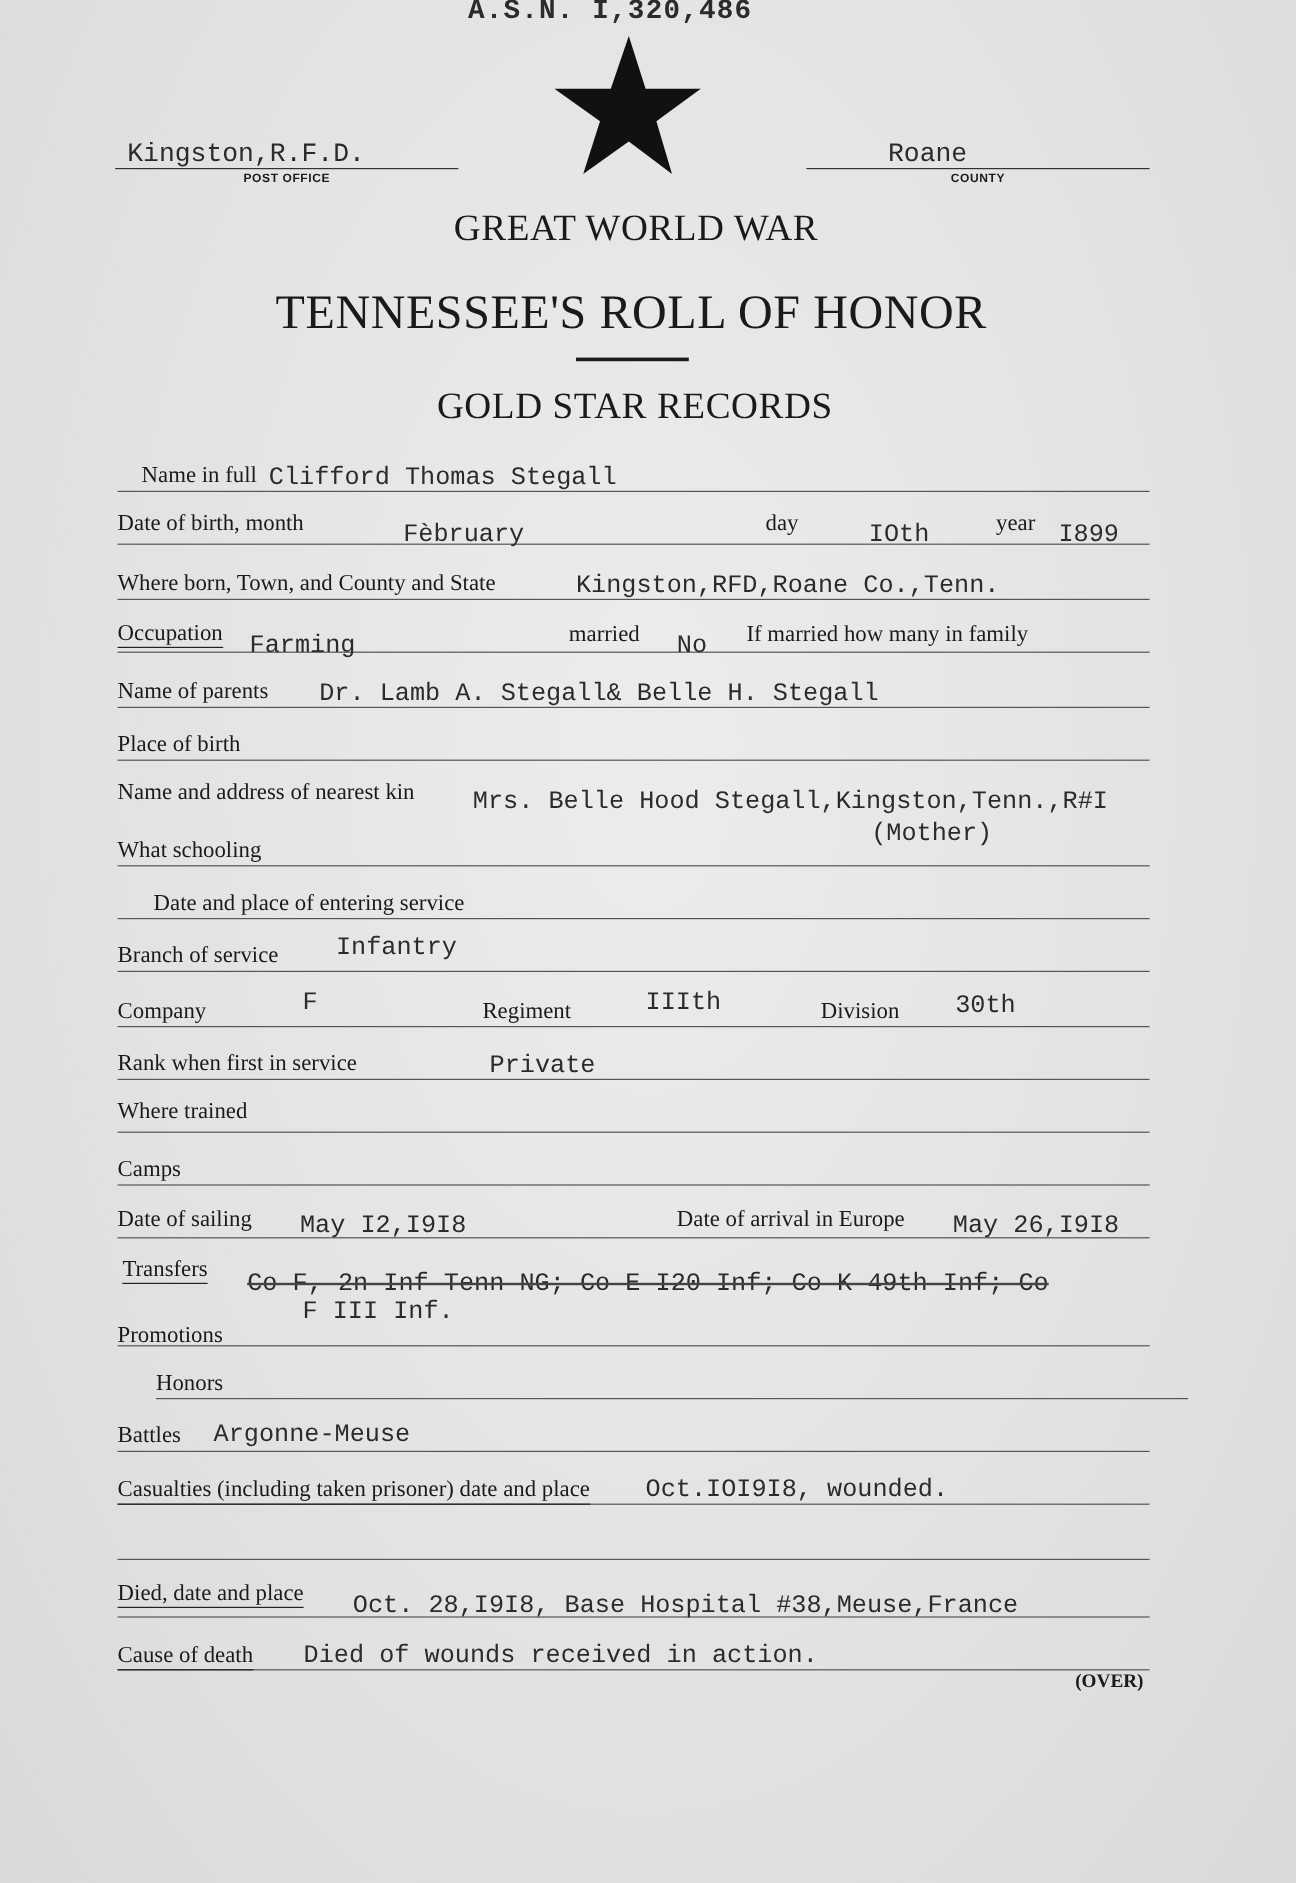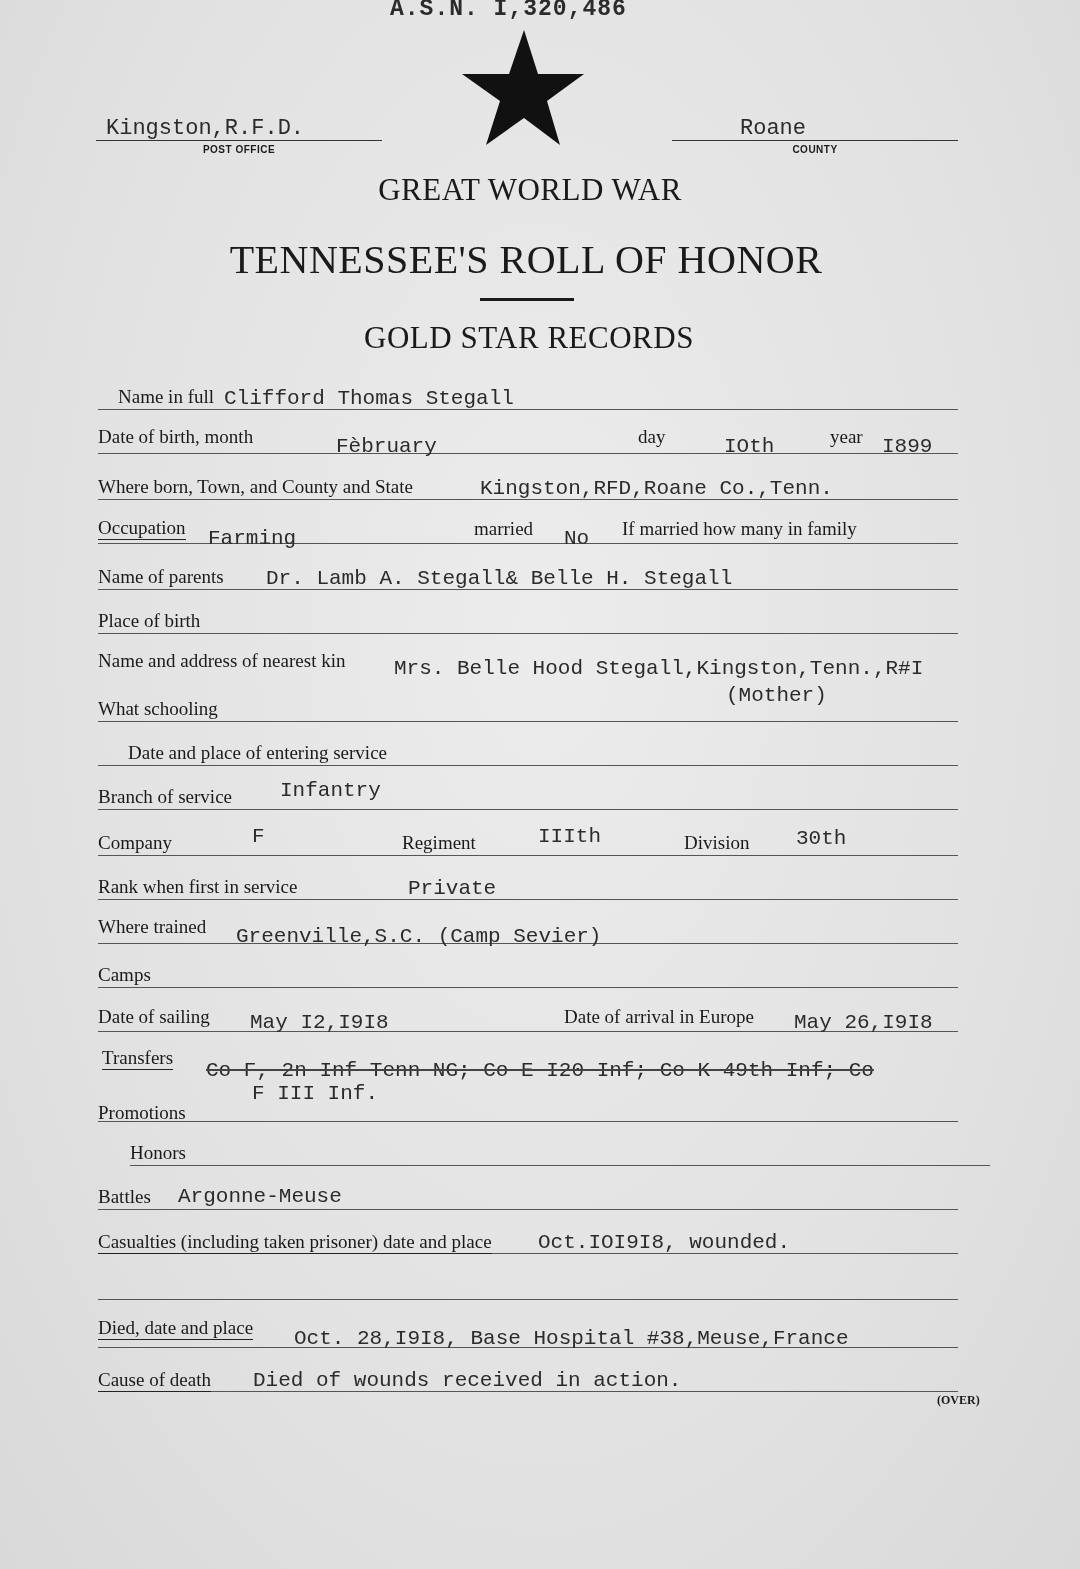--- a/index.html
+++ b/index.html
@@ -22,21 +22,21 @@
   .title1 { left: 0; width: 1060px; top: 172px; text-align: center; font-size: 31px; letter-spacing: 0.5px; }
   .title2 { left: 0; width: 1052px; top: 236px; text-align: center; font-size: 40px; letter-spacing: 0.5px; }
   .rule { left: 480px; top: 298px; width: 94px; border-top: 3px solid #1a1a1a; }
   .title3 { left: 0; width: 1058px; top: 320px; text-align: center; font-size: 31px; letter-spacing: 0.5px; }
 
   .row { position: absolute; left: 98px; width: 860px; height: 44px; }
   .row .rline { position: absolute; left: 0; right: 0; bottom: 6px; border-top: 1.5px solid #555; }
   .lbl { position: absolute; font-size: 19px; bottom: 8px; white-space: nowrap; }
   .lbl.u { border-bottom: 1.5px solid #222; bottom: 6px; }
   .val { position: absolute; font-size: 21px; white-space: nowrap; }
-  .over { left: 937px; top: 1393px; font-size: 12px; font-weight: bold; }
+  .over { left: 896px; top: 1393px; font-size: 16px; font-weight: bold; }
 </style>
 </head>
 <body>
 
 <div>
 
   <div class="abs asn mono">A.S.N. I,320,486</div>
 
   <svg class="abs star" viewBox="0 0 124 118">
     <polygon points="62,0 76,44 122,44 85,71 98,115 62,88 24,115 38,71 0,44 47,44" fill="#111"></polygon>
@@ -135,21 +135,20 @@
 
   <div class="row" style="top:862px;">
     <div class="rline"></div>
     <span class="lbl serif" style="left:0;">Rank when first in service</span>
     <span class="val mono" style="left:310px; bottom:6px;">Private</span>
   </div>
 
   <div class="row" style="top:906px;">
     <div class="rline"></div>
     <span class="lbl serif" style="left:0; bottom:12px;">Where trained</span>
-    <span class="val mono" style="left:138px; bottom:2px;">Greenville,S.C. (Camp Sevier)</span>
   </div>
 
   <div class="row" style="top:950px;">
     <div class="rline"></div>
     <span class="lbl serif" style="left:0;">Camps</span>
   </div>
 
   <div class="row" style="top:994px;">
     <div class="rline"></div>
     <span class="lbl serif" style="left:0; bottom:10px;">Date of sailing</span>

